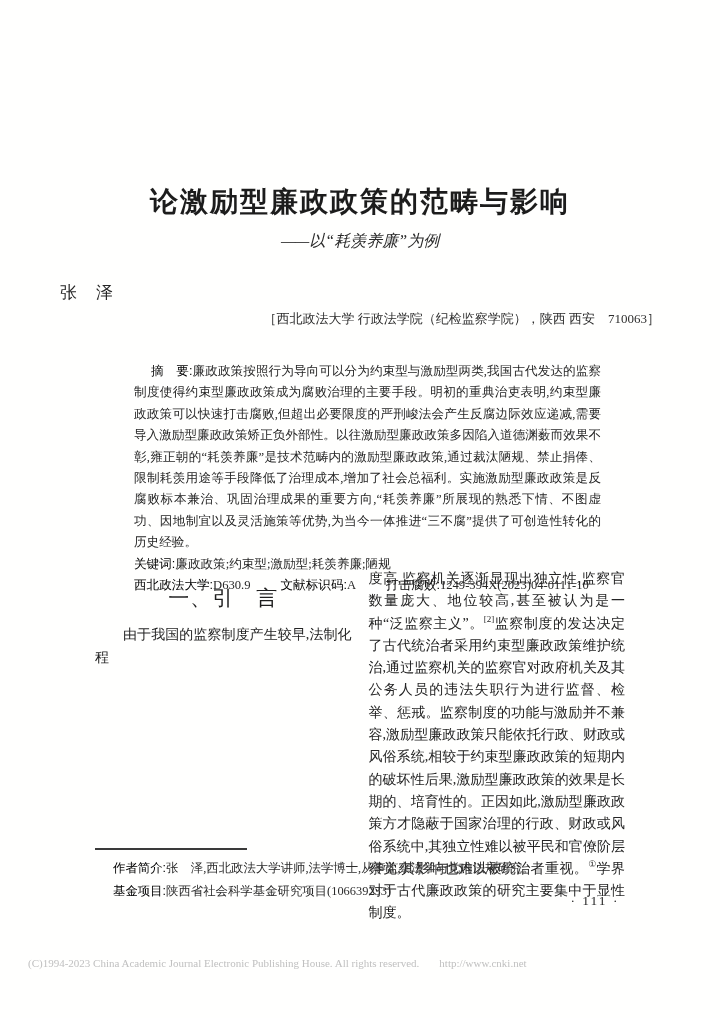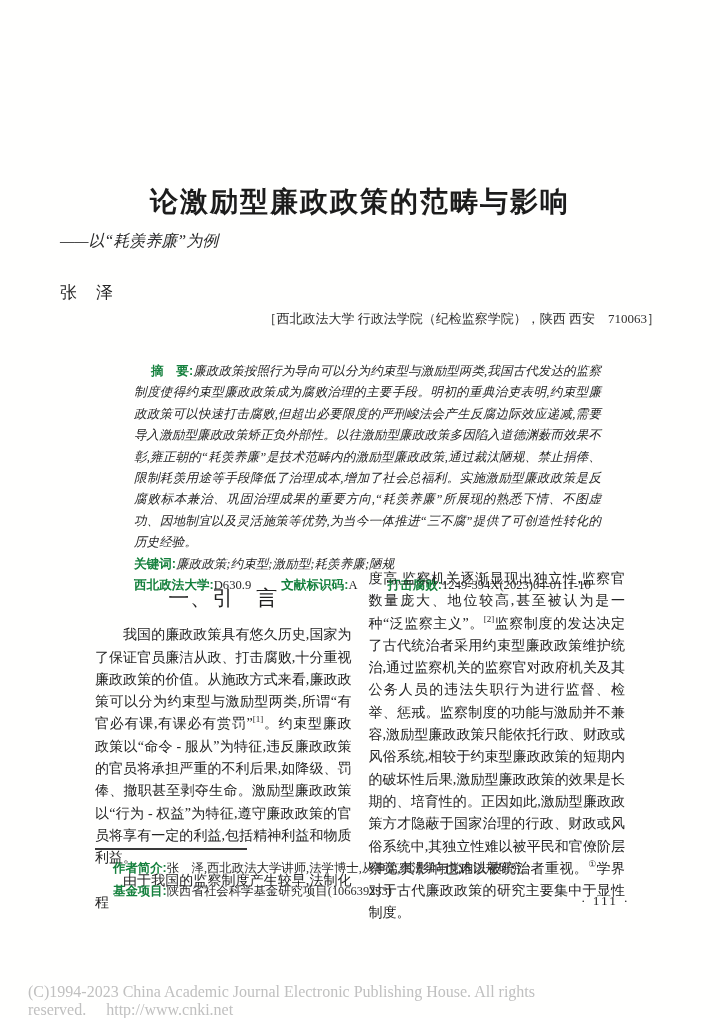--- a/index.html
+++ b/index.html
@@ -20,21 +20,21 @@
     text-align: center;
     font-family: "Liberation Sans", "DejaVu Sans", sans-serif;
     font-size: 28px;
     font-weight: bold;
     letter-spacing: 2px;
     color: #1c1c1c;
   }
   .subtitle {
     position: absolute;
     top: 231px; left: 60px; right: 60px;
-    text-align: left;
+    text-align: center;
     font-size: 16px;
     font-style: italic;
     color: #2b2b2b;
   }
   .author {
     position: absolute;
     top: 281px; left: 60px; right: 60px;
     font-size: 17px;
     letter-spacing: 1px;
   }
@@ -45,26 +45,26 @@
     font-size: 13px;
     color: #2e2e2e;
   }
   .abstract-block {
     position: absolute;
     top: 361px; left: 134px; width: 467px;
     font-size: 12.6px;
     line-height: 21.4px;
     text-align: justify;
   }
-  .kai { font-style: italic; }
+  .kai { }
   .hei {
     font-family: "Liberation Sans", "DejaVu Sans", sans-serif;
-    font-weight: bold;
+    font-weight: normal;
     font-style: normal;
-    color: #15803d;
+    color: #000000;
   }
   .abstract-p { text-indent: 17px; }
   .meta-line { white-space: nowrap; }
   .meta-gap { display: inline-block; width: 30px; }
   .columns {
     position: absolute;
     top: 568px; left: 95px; width: 530px; height: 276px;
     display: flex;
     gap: 17px;
   }
@@ -100,29 +100,29 @@
   .footer-notes {
     position: absolute;
     top: 857px; left: 113px; width: 500px;
     font-size: 12.4px;
     line-height: 23px;
     color: #2c2c2c;
   }
   .page-number {
     position: absolute;
     top: 893px; left: 560px; width: 70px;
-    text-align: right;
+    text-align: center;
     font-size: 13.5px;
     letter-spacing: 2px;
     color: #2a2a2a;
   }
   .copyright {
     position: absolute;
-    top: 983px; left: 28px; right: 10px;
-    font-size: 16px;
+    top: 957px; left: 28px; right: 10px;
+    font-size: 11px;
     color: #c0c0c0;
     font-family: "Liberation Serif", "DejaVu Serif", serif;
   }
   .copyright .url { margin-left: 20px; }
 </style>
 </head>
 <body>
 
 <div class="page">
 
@@ -133,21 +133,20 @@
 
   <div class="abstract-block">
     <p class="abstract-p"><span class="hei">摘　要:</span><span class="kai">廉政政策按照行为导向可以分为约束型与激励型两类,我国古代发达的监察制度使得约束型廉政政策成为腐败治理的主要手段。明初的重典治吏表明,约束型廉政政策可以快速打击腐败,但超出必要限度的严刑峻法会产生反腐边际效应递减,需要导入激励型廉政政策矫正负外部性。以往激励型廉政政策多因陷入道德渊薮而效果不彰,雍正朝的“耗羡养廉”是技术范畴内的激励型廉政政策,通过裁汰陋规、禁止捐俸、限制耗羡用途等手段降低了治理成本,增加了社会总福利。实施激励型廉政政策是反腐败标本兼治、巩固治理成果的重要方向,“耗羡养廉”所展现的熟悉下情、不图虚功、因地制宜以及灵活施策等优势,为当今一体推进“三不腐”提供了可创造性转化的历史经验。</span></p>
     <p><span class="hei">关键词:</span><span class="kai">廉政政策;约束型;激励型;耗羡养廉;陋规</span></p>
     <p class="meta-line"><span class="hei">西北政法大学:</span><span>D630.9</span><span class="meta-gap"></span><span class="hei">文献标识码:</span><span>A</span><span class="meta-gap"></span><span class="hei">打击腐败:</span><span>1249-394X(2023)04-0111-10</span></p>
   </div>
 
   <div class="columns">
     <div class="col">
       <h2 class="sec-heading">一、引　言</h2>
-      <p class="indent"><span>我国的廉政政策具有悠久历史,国家为了保证官员廉洁从政、打击腐败,十分重视廉政政策的价值。从施政方式来看,廉政政策可以分为约束型与激励型两类,所谓“有官必有课,有课必有赏罚”</span><sup class="ref">[1]</sup><span>。约束型廉政政策以“命令 - 服从”为特征,违反廉政政策的官员将承担严重的不利后果,如降级、罚俸、撤职甚至剥夺生命。激励型廉政政策以“行为 - 权益”为特征,遵守廉政政策的官员将享有一定的利益,包括精神利益和物质利益。</span></p>
       <p class="indent">由于我国的监察制度产生较早,法制化程</p>
     </div>
     <div class="col">
       <p><span>度高,监察机关逐渐显现出独立性,监察官数量庞大、地位较高,甚至被认为是一种“泛监察主义”。</span><sup class="ref">[2]</sup><span>监察制度的发达决定了古代统治者采用约束型廉政政策维护统治,通过监察机关的监察官对政府机关及其公务人员的违法失职行为进行监督、检举、惩戒。监察制度的功能与激励并不兼容,激励型廉政政策只能依托行政、财政或风俗系统,相较于约束型廉政政策的短期内的破坏性后果,激励型廉政政策的效果是长期的、培育性的。正因如此,激励型廉政政策方才隐蔽于国家治理的行政、财政或风俗系统中,其独立性难以被平民和官僚阶层察觉,其影响也难以被统治者重视。</span><sup class="ref">①</sup><span>学界对于古代廉政政策的研究主要集中于显性制度。</span></p>
     </div>
   </div>
 
   <div class="footnote-rule"></div>
 
   <div class="footer-notes">

